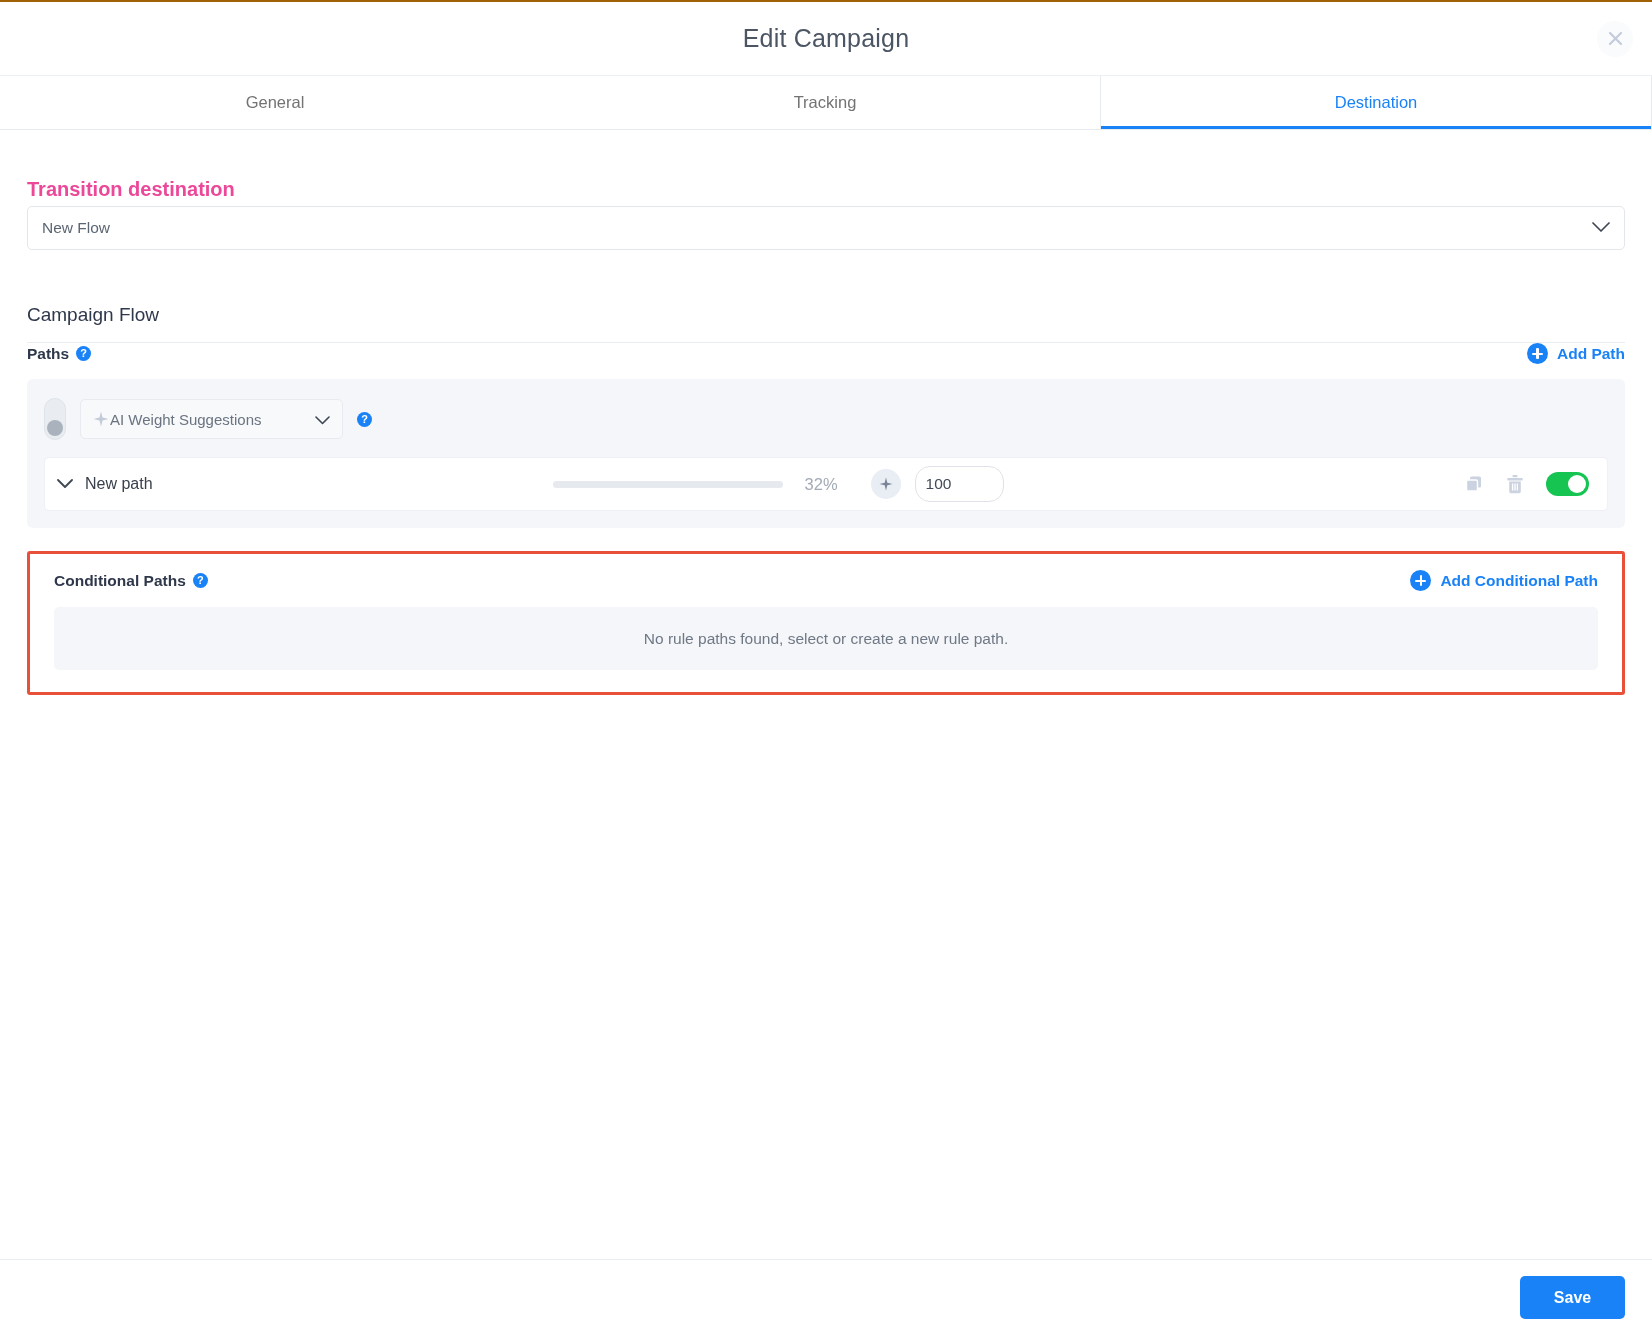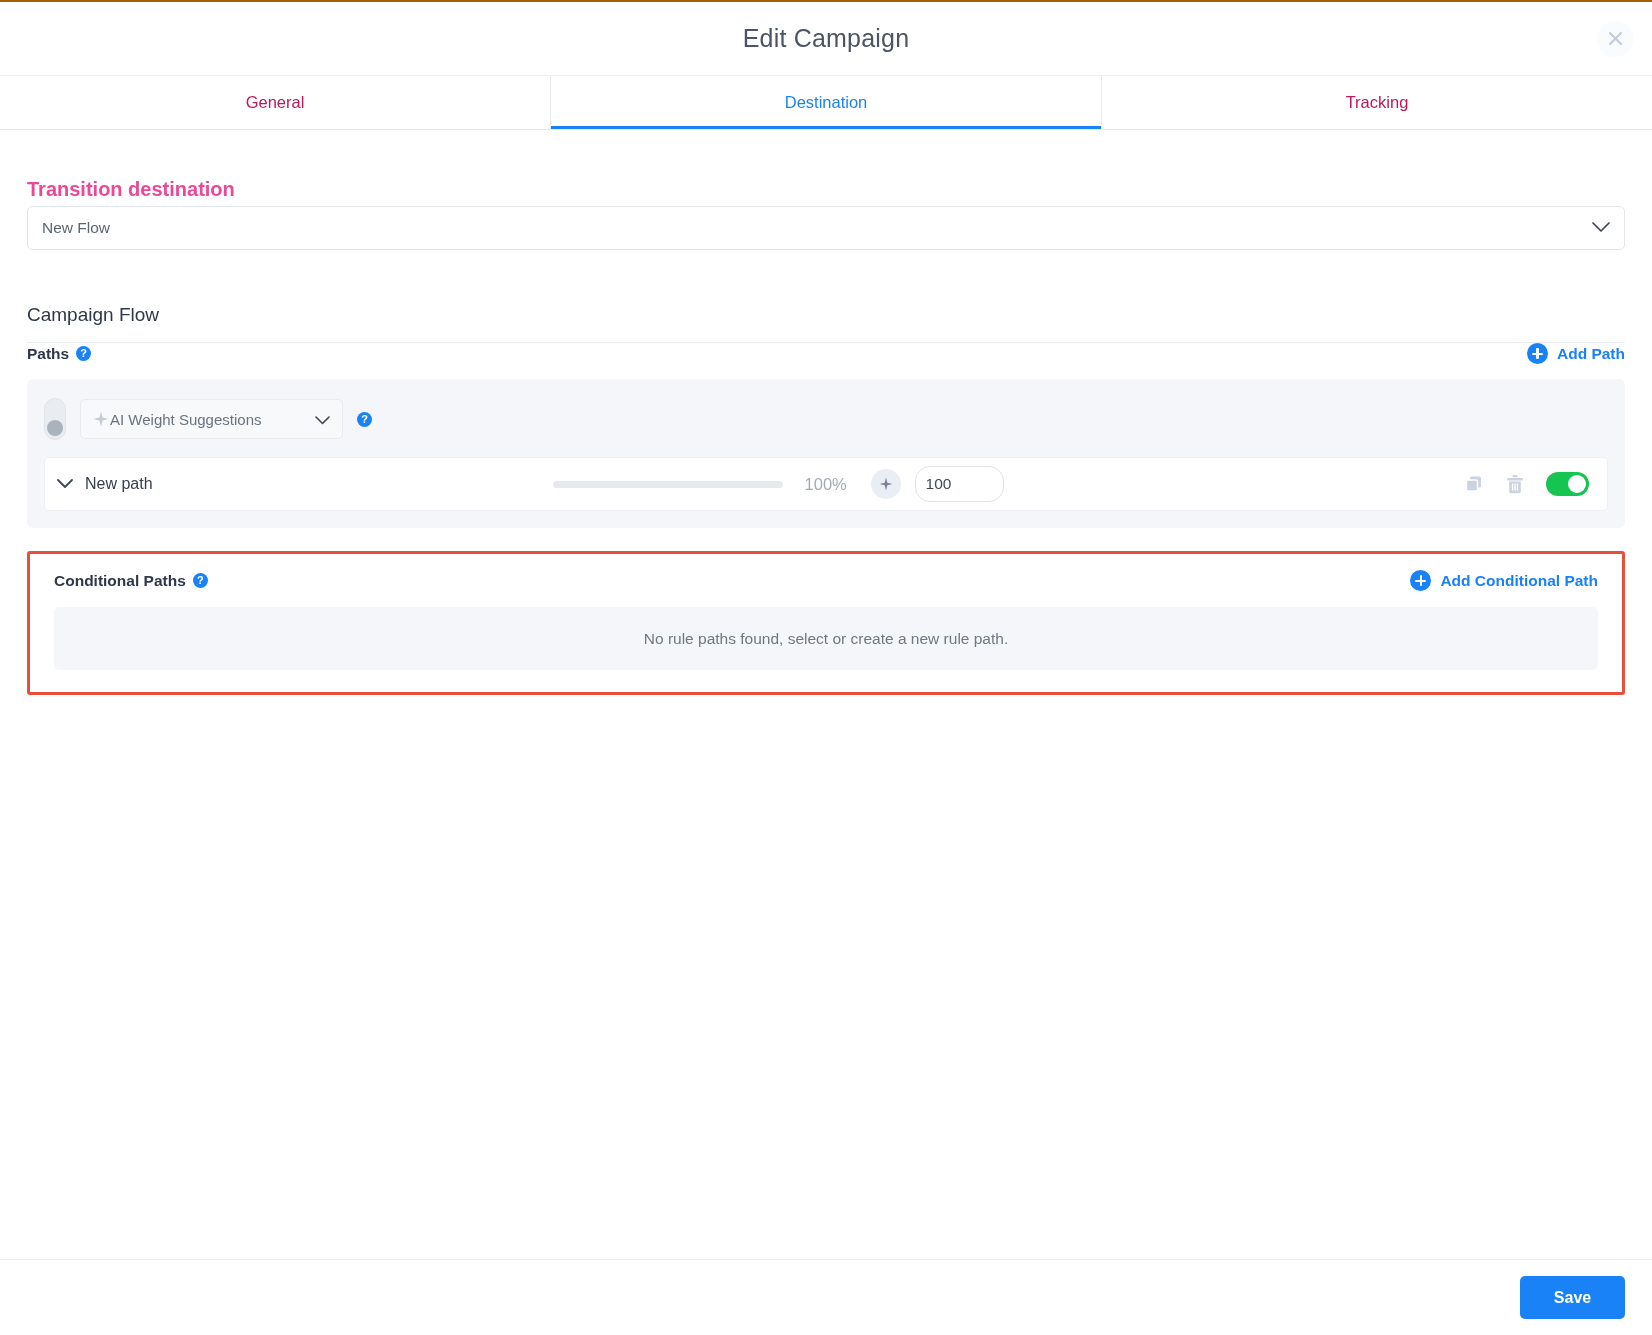--- a/index.html
+++ b/index.html
@@ -70,21 +70,21 @@
     display: flex;
     border-bottom: 1px solid #e7eaee;
     background: #fff;
   }
   .tab {
     flex: 1 1 0;
     display: flex;
     align-items: center;
     justify-content: center;
     font-size: 16.5px;
-    color: #be185d;
+    color: #737373;
     cursor: pointer;
     background: #fff;
     border: none;
     position: relative;
     font-family: inherit;
   }
   .tab.active {
     color: #1a82f7;
     border-left: 1px solid #e7eaee;
     border-right: 1px solid #e7eaee;
@@ -409,22 +409,22 @@
     <div class="modal-title">Edit Campaign</div>
     <button class="close-btn" aria-label="close">
       <svg width="15" height="15" viewBox="0 0 15 15">
         <path d="M2 2 L13 13 M13 2 L2 13" stroke="#c3cbdd" stroke-width="2.2" stroke-linecap="round" fill="none"></path>
       </svg>
     </button>
   </div>
 
   <div class="tabs">
     <button class="tab">General</button>
+    <button class="tab">Tracking</button>
     <button class="tab active">Destination</button>
-    <button class="tab">Tracking</button>
   </div>
 
   <div class="modal-body">
 
     <div class="field-label">Transition destination</div>
 
     <div class="select-box">
       <span>New Flow</span>
       <span class="chev">
         <svg width="18" height="11" viewBox="0 0 18 11">
@@ -474,21 +474,21 @@
               <path d="M1 1 L8 8 L15 1" stroke="currentColor" stroke-width="1.8" fill="none" stroke-linecap="round" stroke-linejoin="round"></path>
             </svg>
         </span>
         <span class="path-name">New path</span>
 
         <span class="progress-wrap">
           <span class="progress-track">
             <span class="progress-fill" id="pathProgressFill" style="width: 100%;"></span>
           </span>
         </span>
-        <span class="pct">100%</span>
+        <span class="pct">32%</span>
 
         <button class="sparkle-btn">
           <span class="sparkle" style="color:#7b8496">
             <svg width="14" height="14" viewBox="0 0 16 16">
                 <path d="M8 0.6 L9.5 6.5 L15.4 8 L9.5 9.5 L8 15.4 L6.5 9.5 L0.6 8 L6.5 6.5 Z" fill="currentColor"></path>
               </svg>
           </span>
         </button>
 
         <input class="weight-input" type="text" value="100" style="">

